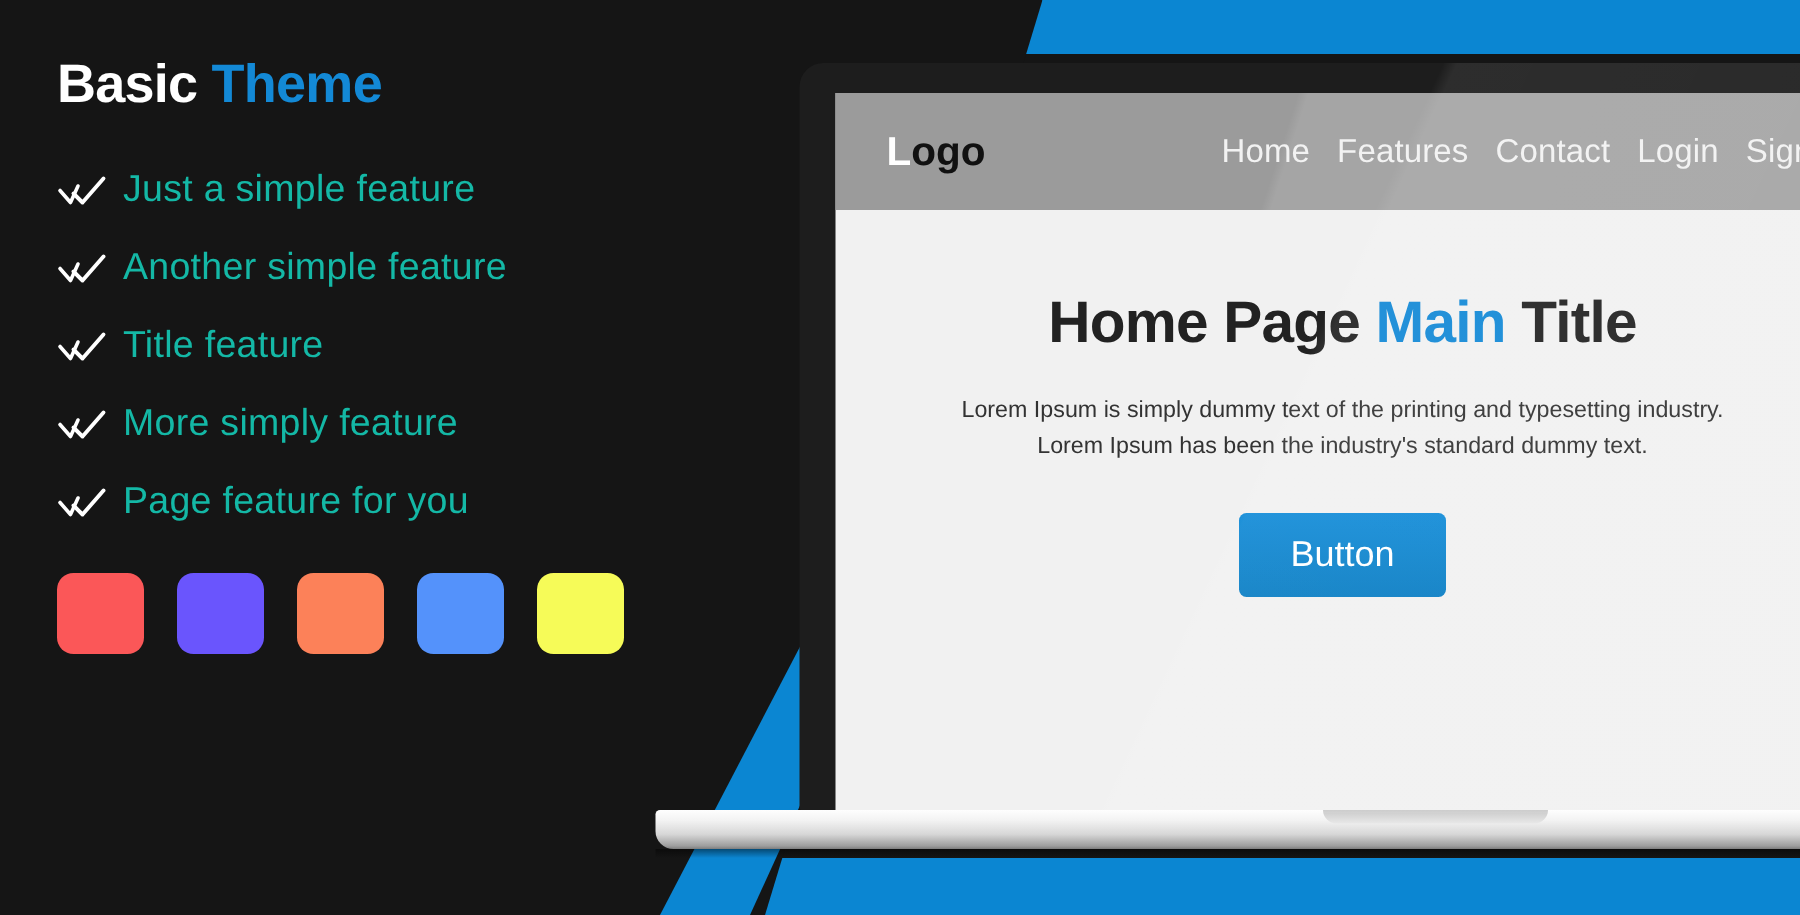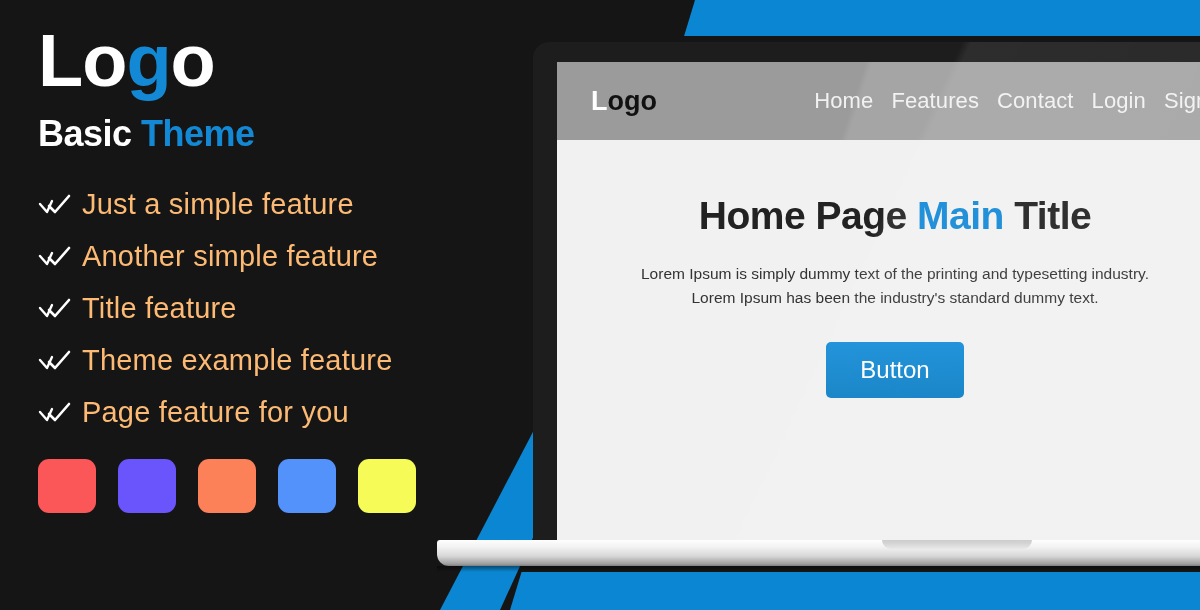--- a/index.html
+++ b/index.html
@@ -85,22 +85,22 @@
     height: 34px;
   }
   .check-icon {
     width: 34px;
     height: 22px;
     flex: 0 0 34px;
     margin-right: 10px;
     display: block;
   }
   .feature-label {
-    font-size: 29px;
-    color: #fdba74;
+    font-size: 25px;
+    color: #14b8a6;
     letter-spacing: 0.2px;
     line-height: 1;
   }
 
   .swatch-row {
     display: flex;
     margin-top: 30px;
   }
   .swatch {
     width: 58px;
@@ -245,21 +245,20 @@
 
 <div id="stage">
 
   <div class="bg-blue-base"></div>
   <div class="bg-dark-right"></div>
   <div class="bg-dark-panel"></div>
   <div class="bg-blue-wedge"></div>
 
   <div class="hero">
 
-    <h1 class="hero-logo"><span>Lo</span><span class="accent">g</span><span>o</span></h1>
 
     <h2 class="hero-tagline"><span>Basic </span><span class="accent">Theme</span></h2>
 
     <ul class="feature-list">
 
       <li class="feature-item">
         <svg class="check-icon" viewBox="0 0 34 22">
           <path d="M2 11 L9 19 L14 8" fill="none" stroke="#ffffff" stroke-width="2.4" stroke-linecap="round" stroke-linejoin="round"></path>
           <path d="M11 13 L17 19 L31 3" fill="none" stroke="#ffffff" stroke-width="2.6" stroke-linecap="round" stroke-linejoin="round"></path>
         </svg>
@@ -280,21 +279,21 @@
           <path d="M11 13 L17 19 L31 3" fill="none" stroke="#ffffff" stroke-width="2.6" stroke-linecap="round" stroke-linejoin="round"></path>
         </svg>
         <span class="feature-label">Title feature</span>
       </li>
 
       <li class="feature-item">
         <svg class="check-icon" viewBox="0 0 34 22">
           <path d="M2 11 L9 19 L14 8" fill="none" stroke="#ffffff" stroke-width="2.4" stroke-linecap="round" stroke-linejoin="round"></path>
           <path d="M11 13 L17 19 L31 3" fill="none" stroke="#ffffff" stroke-width="2.6" stroke-linecap="round" stroke-linejoin="round"></path>
         </svg>
-        <span class="feature-label">Theme example feature</span>
+        <span class="feature-label">More simply feature</span>
       </li>
 
       <li class="feature-item">
         <svg class="check-icon" viewBox="0 0 34 22">
           <path d="M2 11 L9 19 L14 8" fill="none" stroke="#ffffff" stroke-width="2.4" stroke-linecap="round" stroke-linejoin="round"></path>
           <path d="M11 13 L17 19 L31 3" fill="none" stroke="#ffffff" stroke-width="2.6" stroke-linecap="round" stroke-linejoin="round"></path>
         </svg>
         <span class="feature-label">Page feature for you</span>
       </li>
 

